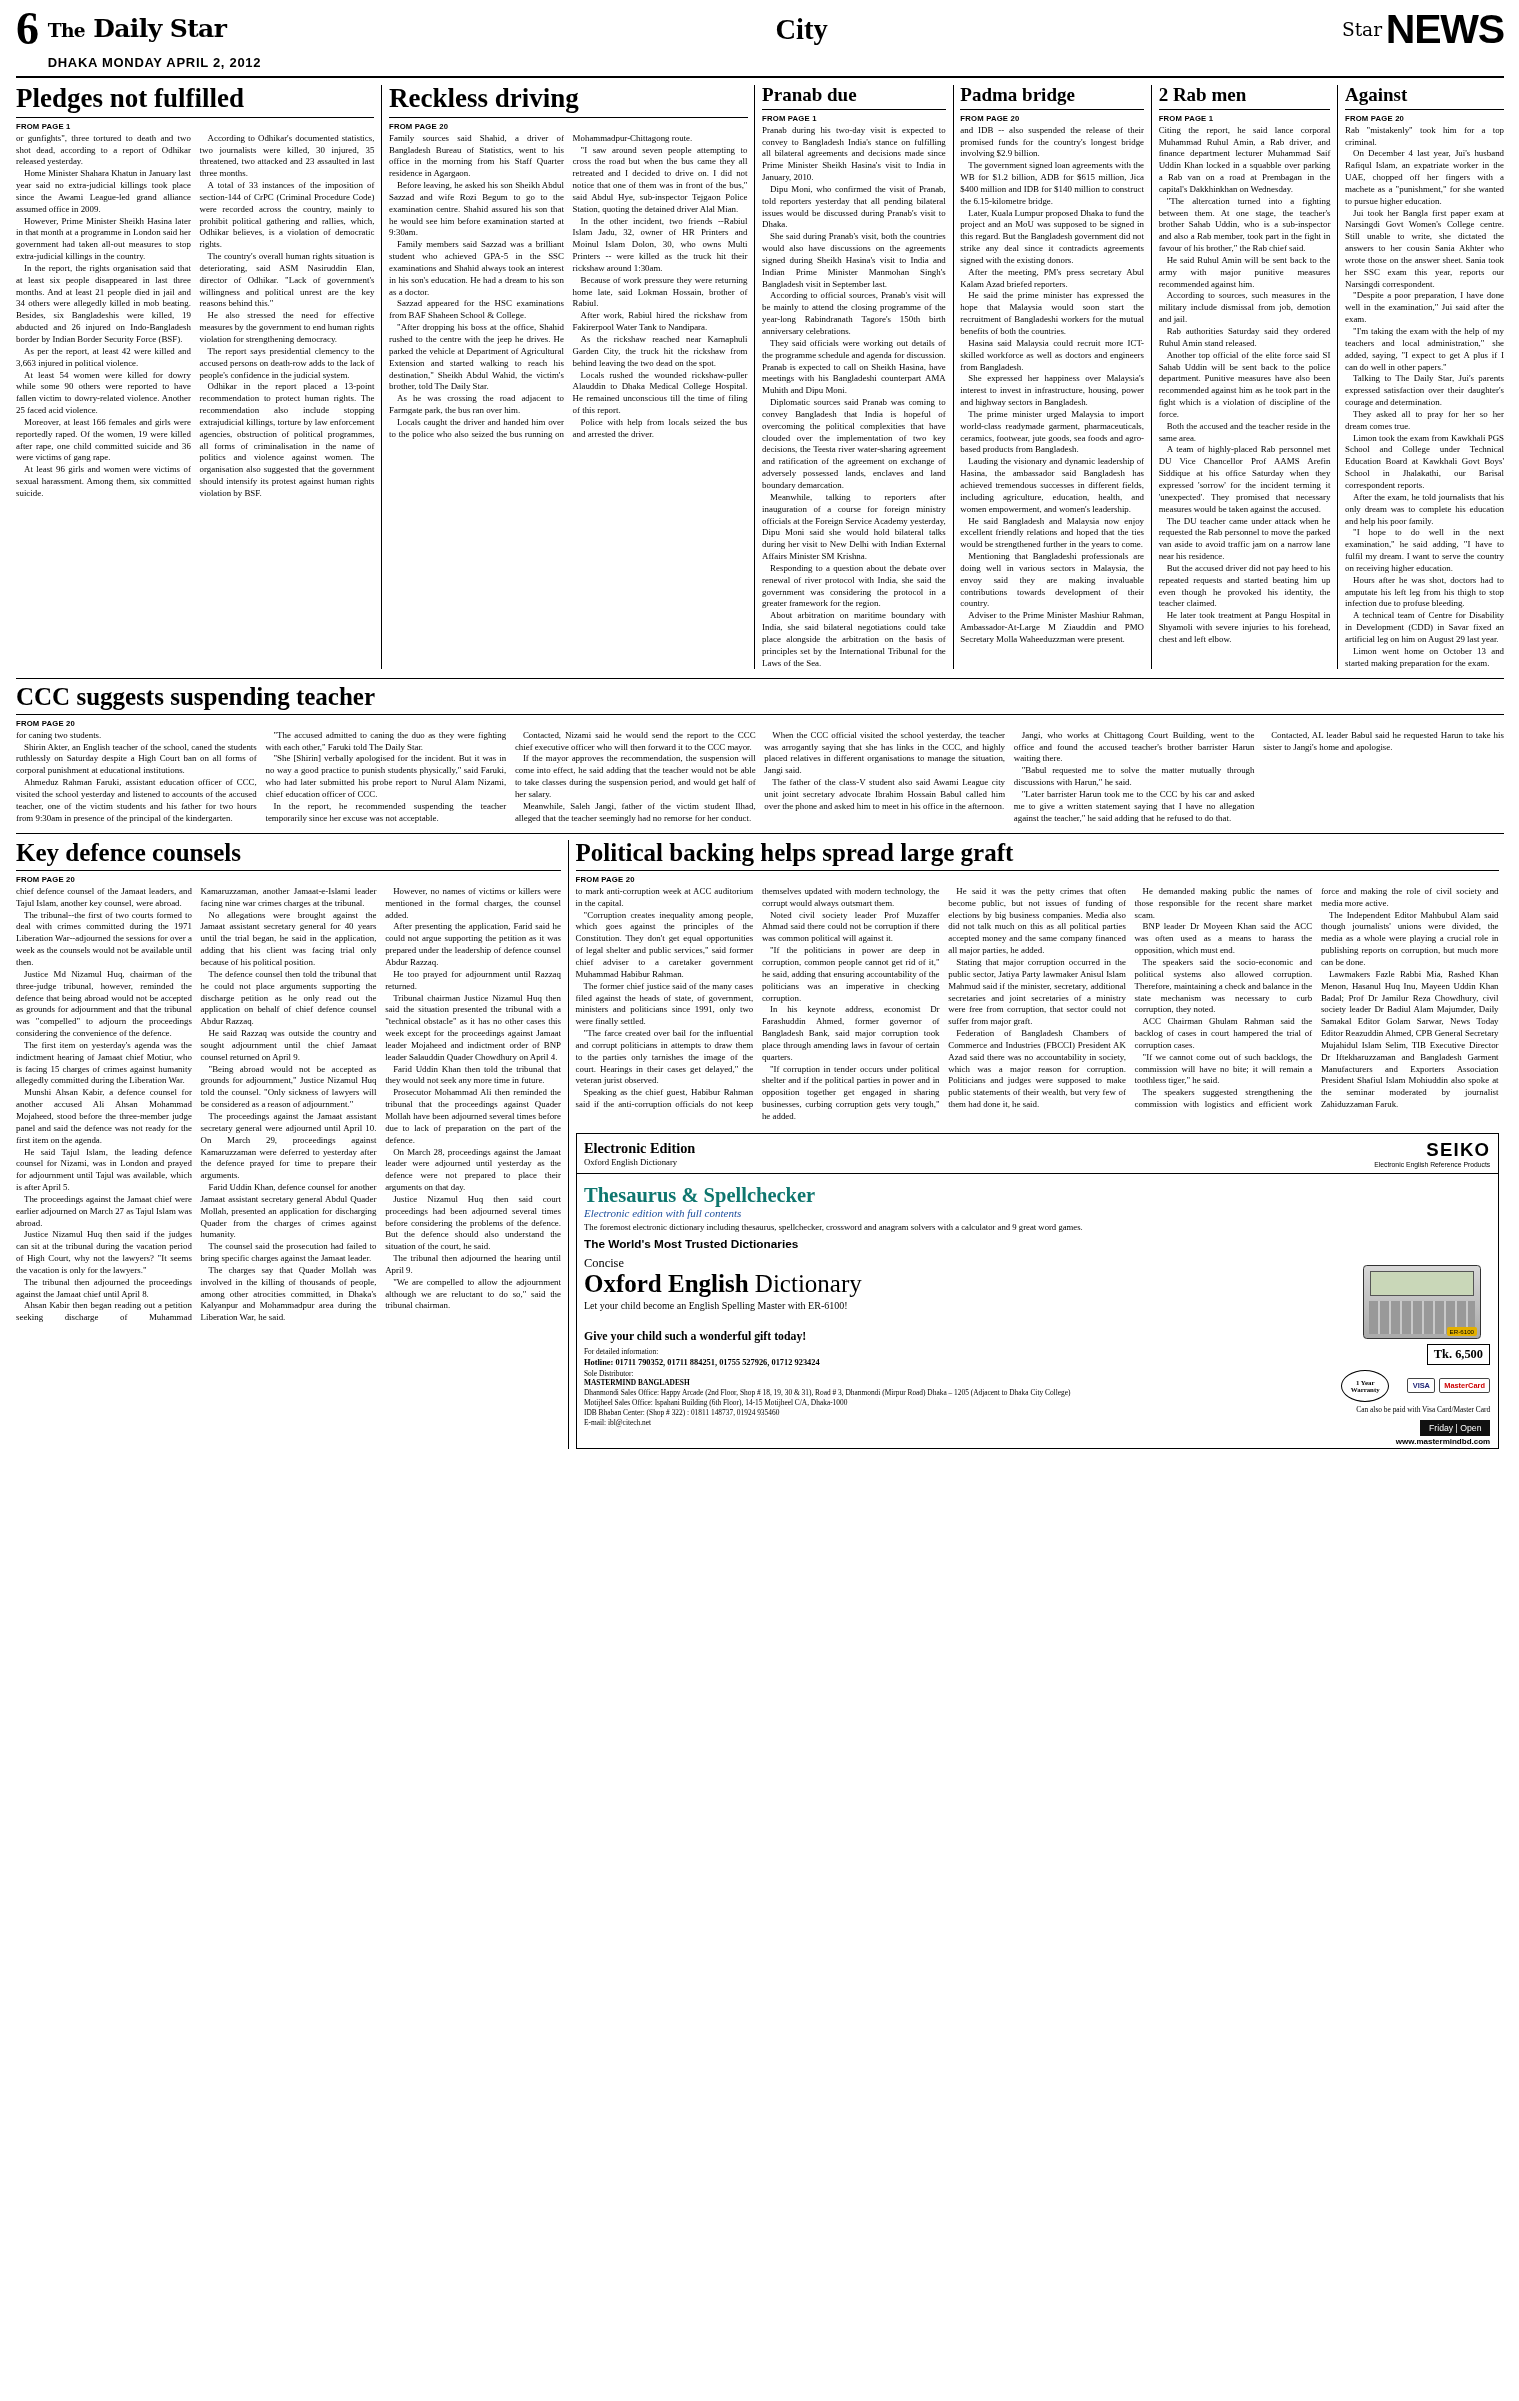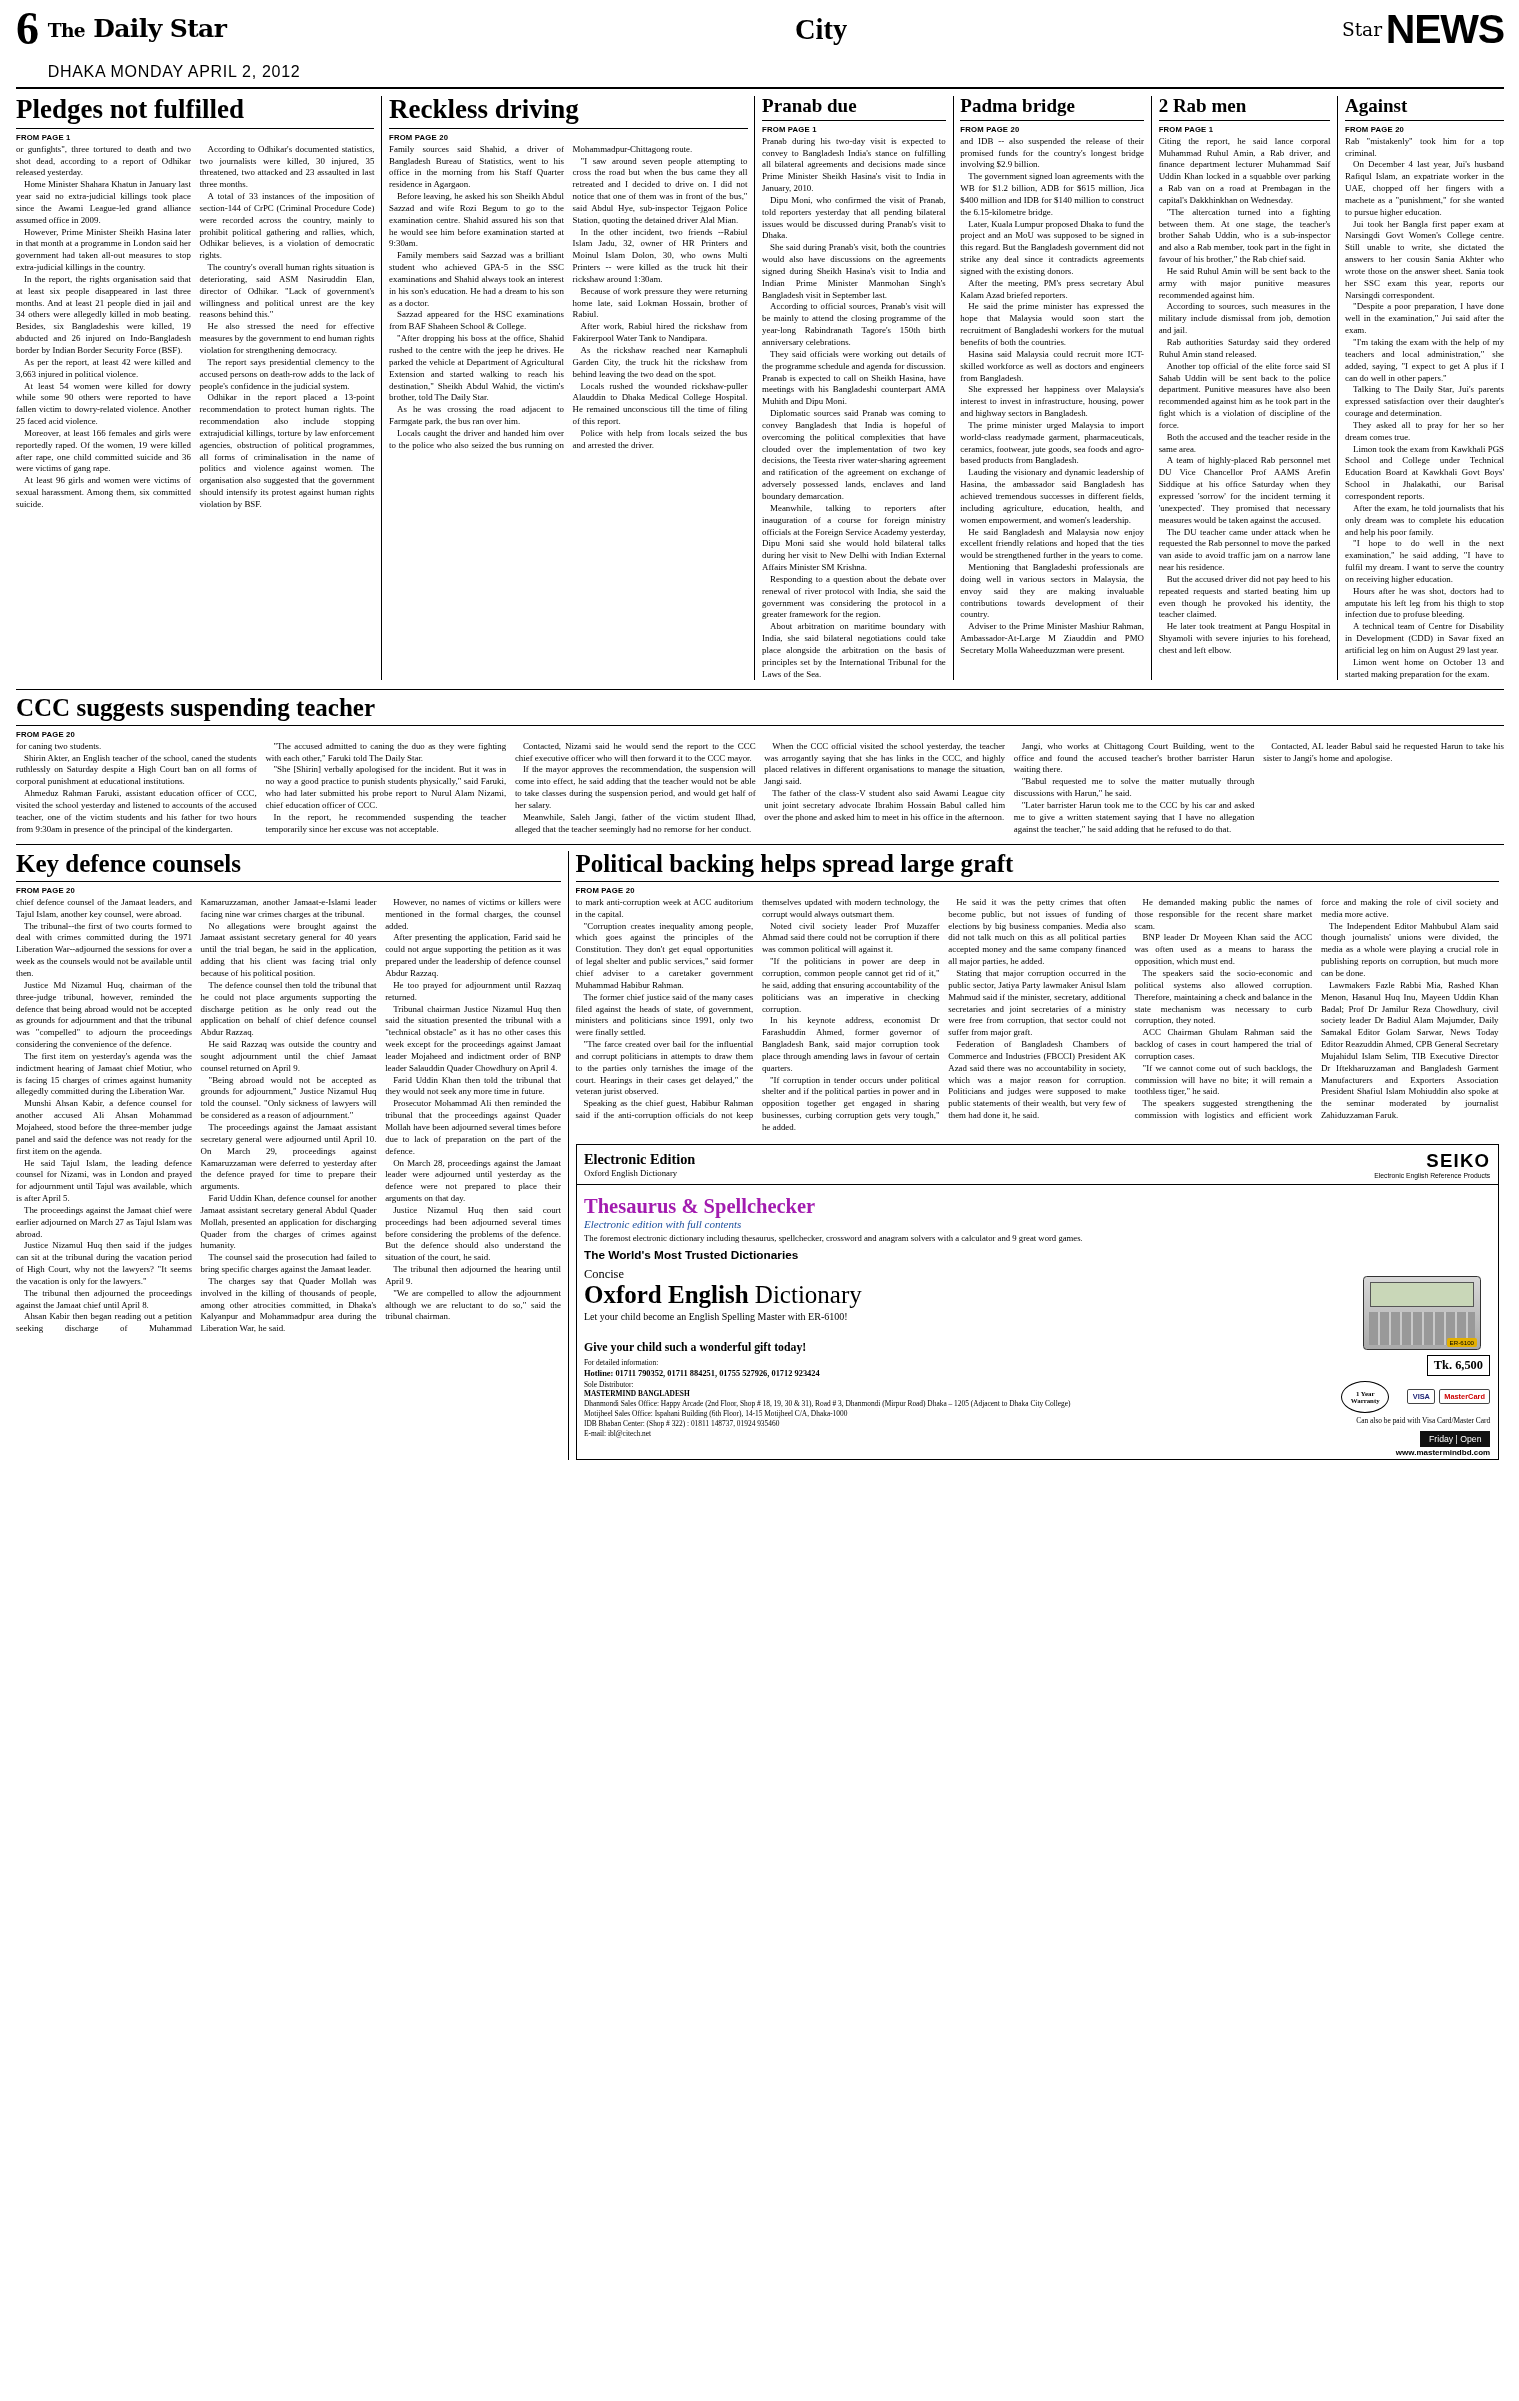--- a/index.html
+++ b/index.html
@@ -12,21 +12,21 @@
   }
   .page { width:1520px; padding:11px 16px 18.6px 16px; }
 
   
   .masthead { display:flex; align-items:flex-start; justify-content:space-between; }
   .mh-left { display:flex; align-items:flex-start; }
   .pagenum { font-family:"Liberation Serif", serif; font-size:46px; font-weight:bold; line-height:0.8; margin-right:8.7px; }
   .mh-titleblock { padding-top:2.5px; }
   .dailystar { font-family:"DejaVu Serif", serif; font-size:25px; font-weight:bold; letter-spacing:-0.6px; }
   .dailystar .the { font-size:18.6px; }
-  .mh-date { font-size:16px; letter-spacing:0.7px; font-family:"Liberation Sans", sans-serif; margin-top:20px; }
+  .mh-date { font-size:13px; letter-spacing:0.7px; font-family:"Liberation Sans", sans-serif; margin-top:12px;font-weight:bold; }
   .mh-center { font-family:"Liberation Serif", serif; font-size:28.5px; font-weight:bold; padding-top:5px; }
   .mh-right { display:flex; align-items:center; }
   .mh-star { font-size:18.6px; margin-right:3.7px; font-family:"DejaVu Serif", serif; }
   .mh-news { font-family:"Liberation Sans", sans-serif; font-size:41px; font-weight:bold; letter-spacing:-1.2px; line-height:0.9; }
   .rule-thick { border-top:2.5px solid #000; margin-top:6.2px; }
 
   
   .band { display:flex; }
   .vr { border-left:0.6px solid #000; margin:0 6.8px; }
   .hr-thin { border-top:0.6px solid #000; }
@@ -62,21 +62,21 @@
   .ad-box { border:1.2px solid #000; padding:0; }
   .ad-head { display:flex; justify-content:space-between; align-items:center; border-bottom:0.6px solid #000; padding:5px 7.4px; }
   .ad-ee { font-family:"Liberation Serif", serif; }
   .ad-ee-t1 { font-size:14.3px; font-weight:bold; }
   .ad-ee-t2 { font-size:8.7px; }
   .ad-seiko { text-align:right; font-family:"Liberation Sans", sans-serif; }
   .ad-seiko-t1 { font-size:18.6px; font-weight:bold; letter-spacing:1.2px; }
   .ad-seiko-t2 { font-size:6.8px; }
   .ad-body { padding:6.2px 7.4px 2.5px 7.4px; }
   .ad-line1 { font-family:"Liberation Sans", sans-serif; font-size:16.7px; font-weight:bold; color:#111; }
-  .ad-thes { font-family:"Liberation Serif", serif; font-size:20.5px; font-weight:bold; color:#a21caf; margin-top:3.7px; }
+  .ad-thes { font-family:"Liberation Serif", serif; font-size:20.5px; font-weight:bold; color:#0f766e; margin-top:3.7px; }
   .ad-sub { font-style:italic; font-size:11px; color:#1b4d9b; }
   .ad-desc { font-size:8.7px; line-height:1.3; margin-top:3.1px; }
   .ad-most { font-family:"Liberation Sans", sans-serif; font-size:11.8px; font-weight:bold; margin-top:4.3px; }
   .ad-concise { font-size:12.4px; font-family:"Liberation Serif", serif; margin-top:5px; }
   .ad-oxford { font-size:25px; font-weight:bold; font-family:"Liberation Serif", serif; line-height:1.0; }
   .ad-oxford span.lt { font-weight:normal; }
   .ad-cta { font-size:10px; margin-top:3.7px; }
   .ad-cta2 { font-size:11.8px; font-weight:bold; margin-top:18px; }
   .ad-sii { display:flex; align-items:center; gap:6.2px; margin-top:5px; border-top:0.6px solid #000; padding-top:3.7px; }
   .ad-sii-logo { font-size:16px; font-weight:bold; font-family:"Liberation Sans", sans-serif; }

